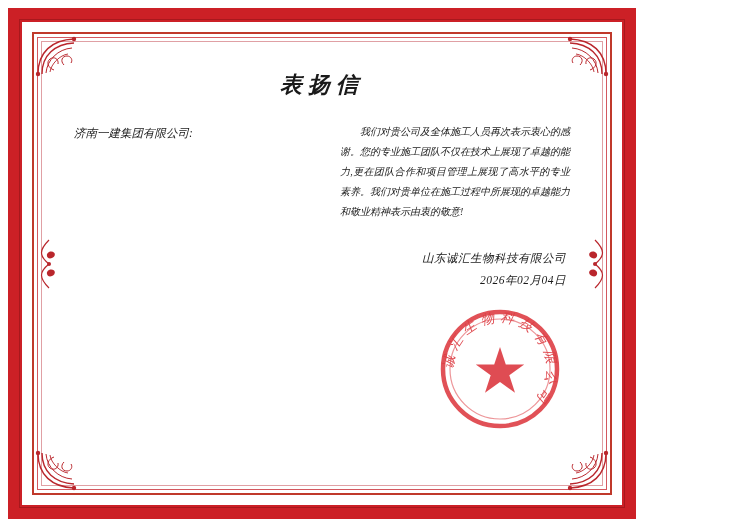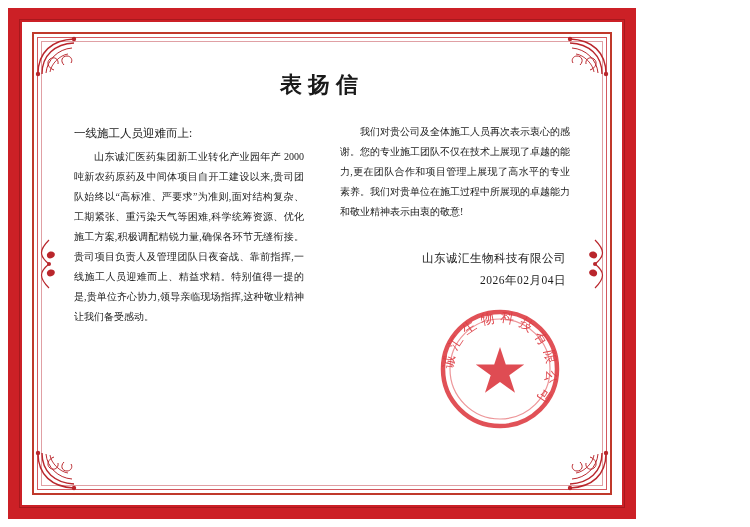--- a/index.html
+++ b/index.html
@@ -15,20 +15,21 @@
   }
 
   
   .certificate {
     position: relative;
     width: 644px;
     height: 527px;
     box-sizing: border-box;
     background: #ffffff;
     padding: 24px;
+    font-style: italic;
   }
 
   
   .red-band {
     position: absolute;
     left: 8px;
     top: 8px;
     right: 8px;
     bottom: 8px;
     border: 14px solid #cc2026;
@@ -253,22 +254,21 @@
       </svg>
     </div>
 
     <div class="content">
 
       <div class="doc-title">表扬信</div>
 
       <div class="columns">
 
         <div class="col">
-          <div class="salutation">一线施工人员迎难而上:</div>
-          <p class="para">山东诚汇医药集团新工业转化产业园年产 2000 吨新农药原药及中间体项目自开工建设以来,贵司团队始终以“高标准、严要求”为准则,面对结构复杂、工期紧张、重污染天气等困难,科学统筹资源、优化施工方案,积极调配精锐力量,确保各环节无缝衔接。贵司项目负责人及管理团队日夜奋战、靠前指挥,一线施工人员迎难而上、精益求精。特别值得一提的是,贵单位齐心协力,领导亲临现场指挥,这种敬业精神让我们备受感动。</p>
+          <div class="salutation">济南一建集团有限公司:</div>
         </div>
 
         <div class="col">
           <p class="para">我们对贵公司及全体施工人员再次表示衷心的感谢。您的专业施工团队不仅在技术上展现了卓越的能力,更在团队合作和项目管理上展现了高水平的专业素养。我们对贵单位在施工过程中所展现的卓越能力和敬业精神表示由衷的敬意!</p>
 
           <div class="signature">
             <div class="sign-org">山东诚汇生物科技有限公司</div>
             <div class="sign-date">2026年02月04日</div>
           </div>
         </div>

